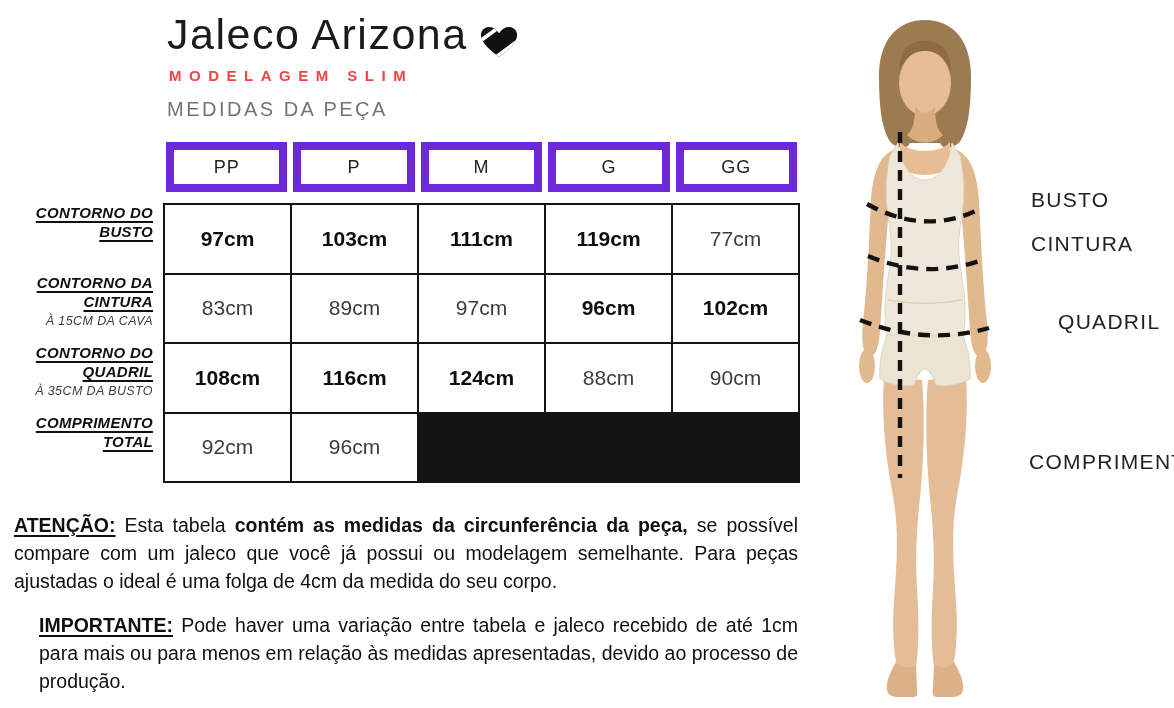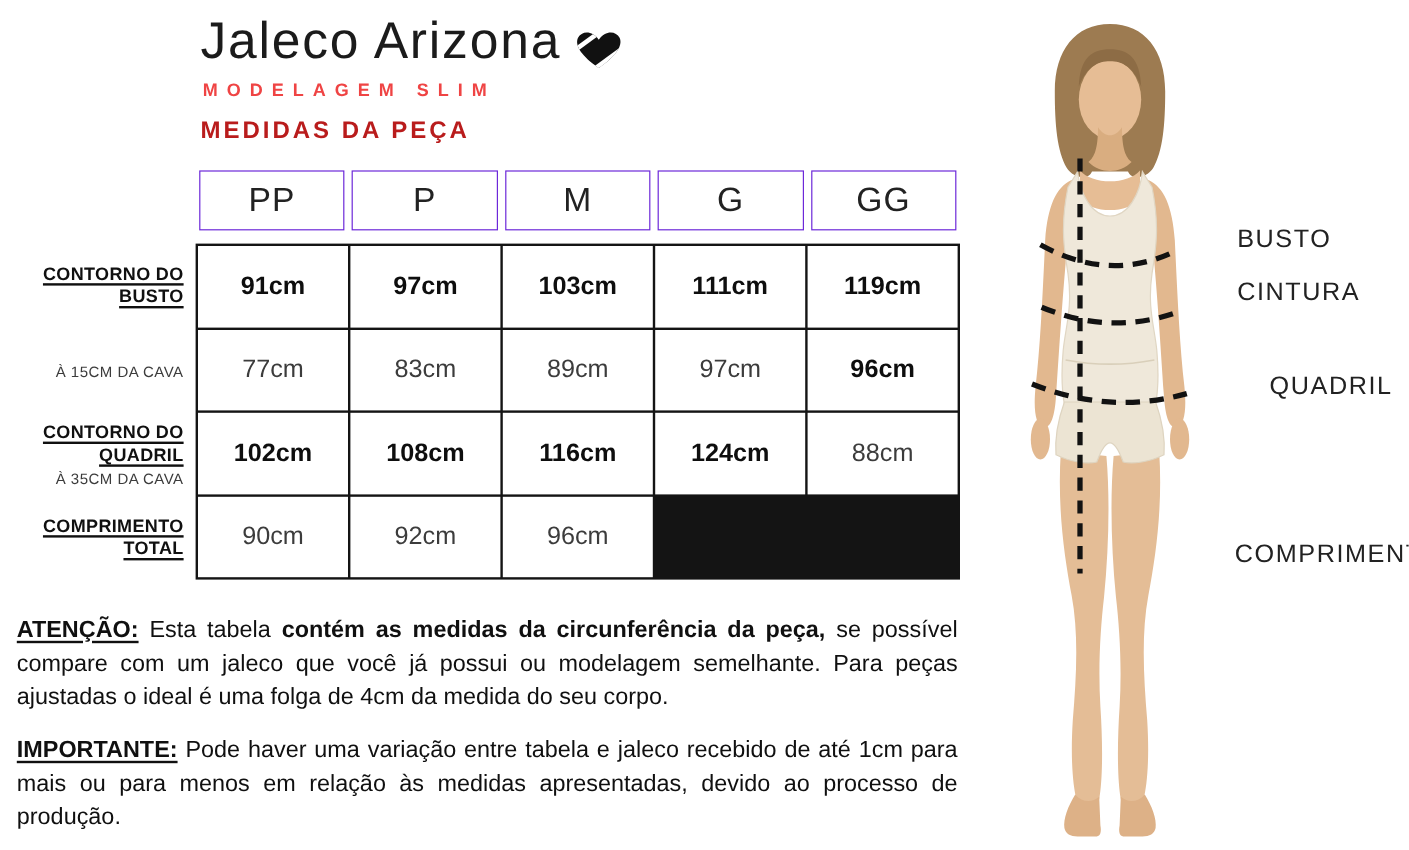--- a/index.html
+++ b/index.html
@@ -7,55 +7,55 @@
   .page {
     position:relative; width:1174px; height:708px; background:#fff;
     font-family:"Liberation Sans", sans-serif; color:#111; overflow:hidden;
   }
 
   
   .title-row { position:absolute; left:167px; top:10px; display:flex; align-items:flex-end; gap:10px; }
   .title { font-size:43px; font-weight:300; letter-spacing:1.5px; color:#1b1b1b; }
   .logo { width:42px; height:36px; margin-top:6px; }
   .subtitle { position:absolute; left:169px; top:67px; font-size:15px; font-weight:700; letter-spacing:7.5px; color:#ef4444; }
-  .section-title { position:absolute; left:167px; top:98px; font-size:20px; font-weight:700; letter-spacing:2.5px; color:#b91c1c; }
+  .section-title { position:absolute; left:167px; top:98px; font-size:20px; font-weight:400; letter-spacing:2.5px; color:#737373; }
 
   
   .header-grid {
     position:absolute; left:163px; top:142px; width:637px;
     display:grid; grid-template-columns:repeat(5,1fr);
   }
   .hbox {
-    margin:0 3px; height:50px; border:1px solid #6d28d9;
+    margin:0 3px; height:50px; border:8px solid #6d28d9;
     display:flex; align-items:center; justify-content:center;
-    font-size:28px; letter-spacing:1px; color:#222;
+    font-size:18px; letter-spacing:1px; color:#222;
   }
   .body-grid {
     position:absolute; left:163px; top:203px; width:637px; height:280px;
     display:grid; grid-template-columns:repeat(5,1fr); grid-template-rows:repeat(4,1fr);
     background:#141414; gap:2px; padding:2px;
   }
   .cell { background:#fff; display:flex; align-items:center; justify-content:center; font-size:21px; }
   .cell.em { font-weight:700; color:#0e0e0e; }
   .cell.rg { font-weight:400; color:#3c3c3c; }
 
   .labels-col { position:absolute; left:0; top:203px; width:154px; }
   .rlabel {
-    height:70px; display:flex; flex-direction:column; justify-content:center;
-    align-items:flex-end; text-align:right; padding-right:1px;
+    height:70px; display:flex; flex-direction:column; 
+    align-items:flex-end; text-align:right; padding-right:1px;font-style:italic;
   }
   .rlabel-main {
     font-size:15px; font-weight:800; line-height:19px; letter-spacing:0.3px; color:#101010;
     text-decoration:underline; text-decoration-thickness:2px; text-underline-offset:3px;
   }
   .rlabel-sub { font-size:12.5px; font-weight:400; color:#3c3c3c; letter-spacing:0.4px; margin-top:3px; }
 
   
   .notes { position:absolute; left:14px; top:511px; width:784px; font-size:19.5px; line-height:28px; text-align:justify; color:#101010; }
-  .notes p + p { margin-top:16px; }
+  .notes p + p { margin-top:16px;margin-left:25px; }
   .note-head { font-weight:800; text-decoration:underline; text-decoration-thickness:2px; text-underline-offset:3px; }
   .note-bold { font-weight:700; }
 
   
   .figure { position:absolute; left:840px; top:4px; width:190px; height:700px; }
   .mlabel { position:absolute; font-size:21px; letter-spacing:1.3px; color:#222; font-weight:400; }
   .mlabel.bust   { left:1031px; top:188px; }
   .mlabel.waist  { left:1031px; top:232px; }
   .mlabel.hip    { left:1058px; top:310px; }
   .mlabel.length { left:1029px; top:450px; }
@@ -89,33 +89,33 @@
     <div class="hbox">M</div>
     <div class="hbox">G</div>
     <div class="hbox">GG</div>
   </div>
 
   <div class="labels-col">
     <div class="rlabel">
       <span class="rlabel-main">CONTORNO DO BUSTO</span>
     </div>
     <div class="rlabel">
+      <span class="rlabel-main">CONTORNO DA CINTURA</span>
       <span class="rlabel-sub">À 15CM DA CAVA</span>
     </div>
     <div class="rlabel">
       <span class="rlabel-main">CONTORNO DO QUADRIL</span>
-      <span class="rlabel-sub">À 35CM DA CAVA</span>
+      <span class="rlabel-sub">À 35CM DA BUSTO</span>
     </div>
     <div class="rlabel">
       <span class="rlabel-main">COMPRIMENTO TOTAL</span>
     </div>
   </div>
 
   <div class="body-grid">
-    <div class="cell em">91cm</div>
     <div class="cell em">97cm</div>
     <div class="cell em">103cm</div>
     <div class="cell em">111cm</div>
     <div class="cell em">119cm</div>
 
     <div class="cell rg">77cm</div>
     <div class="cell rg">83cm</div>
     <div class="cell rg">89cm</div>
     <div class="cell rg">97cm</div>
 

